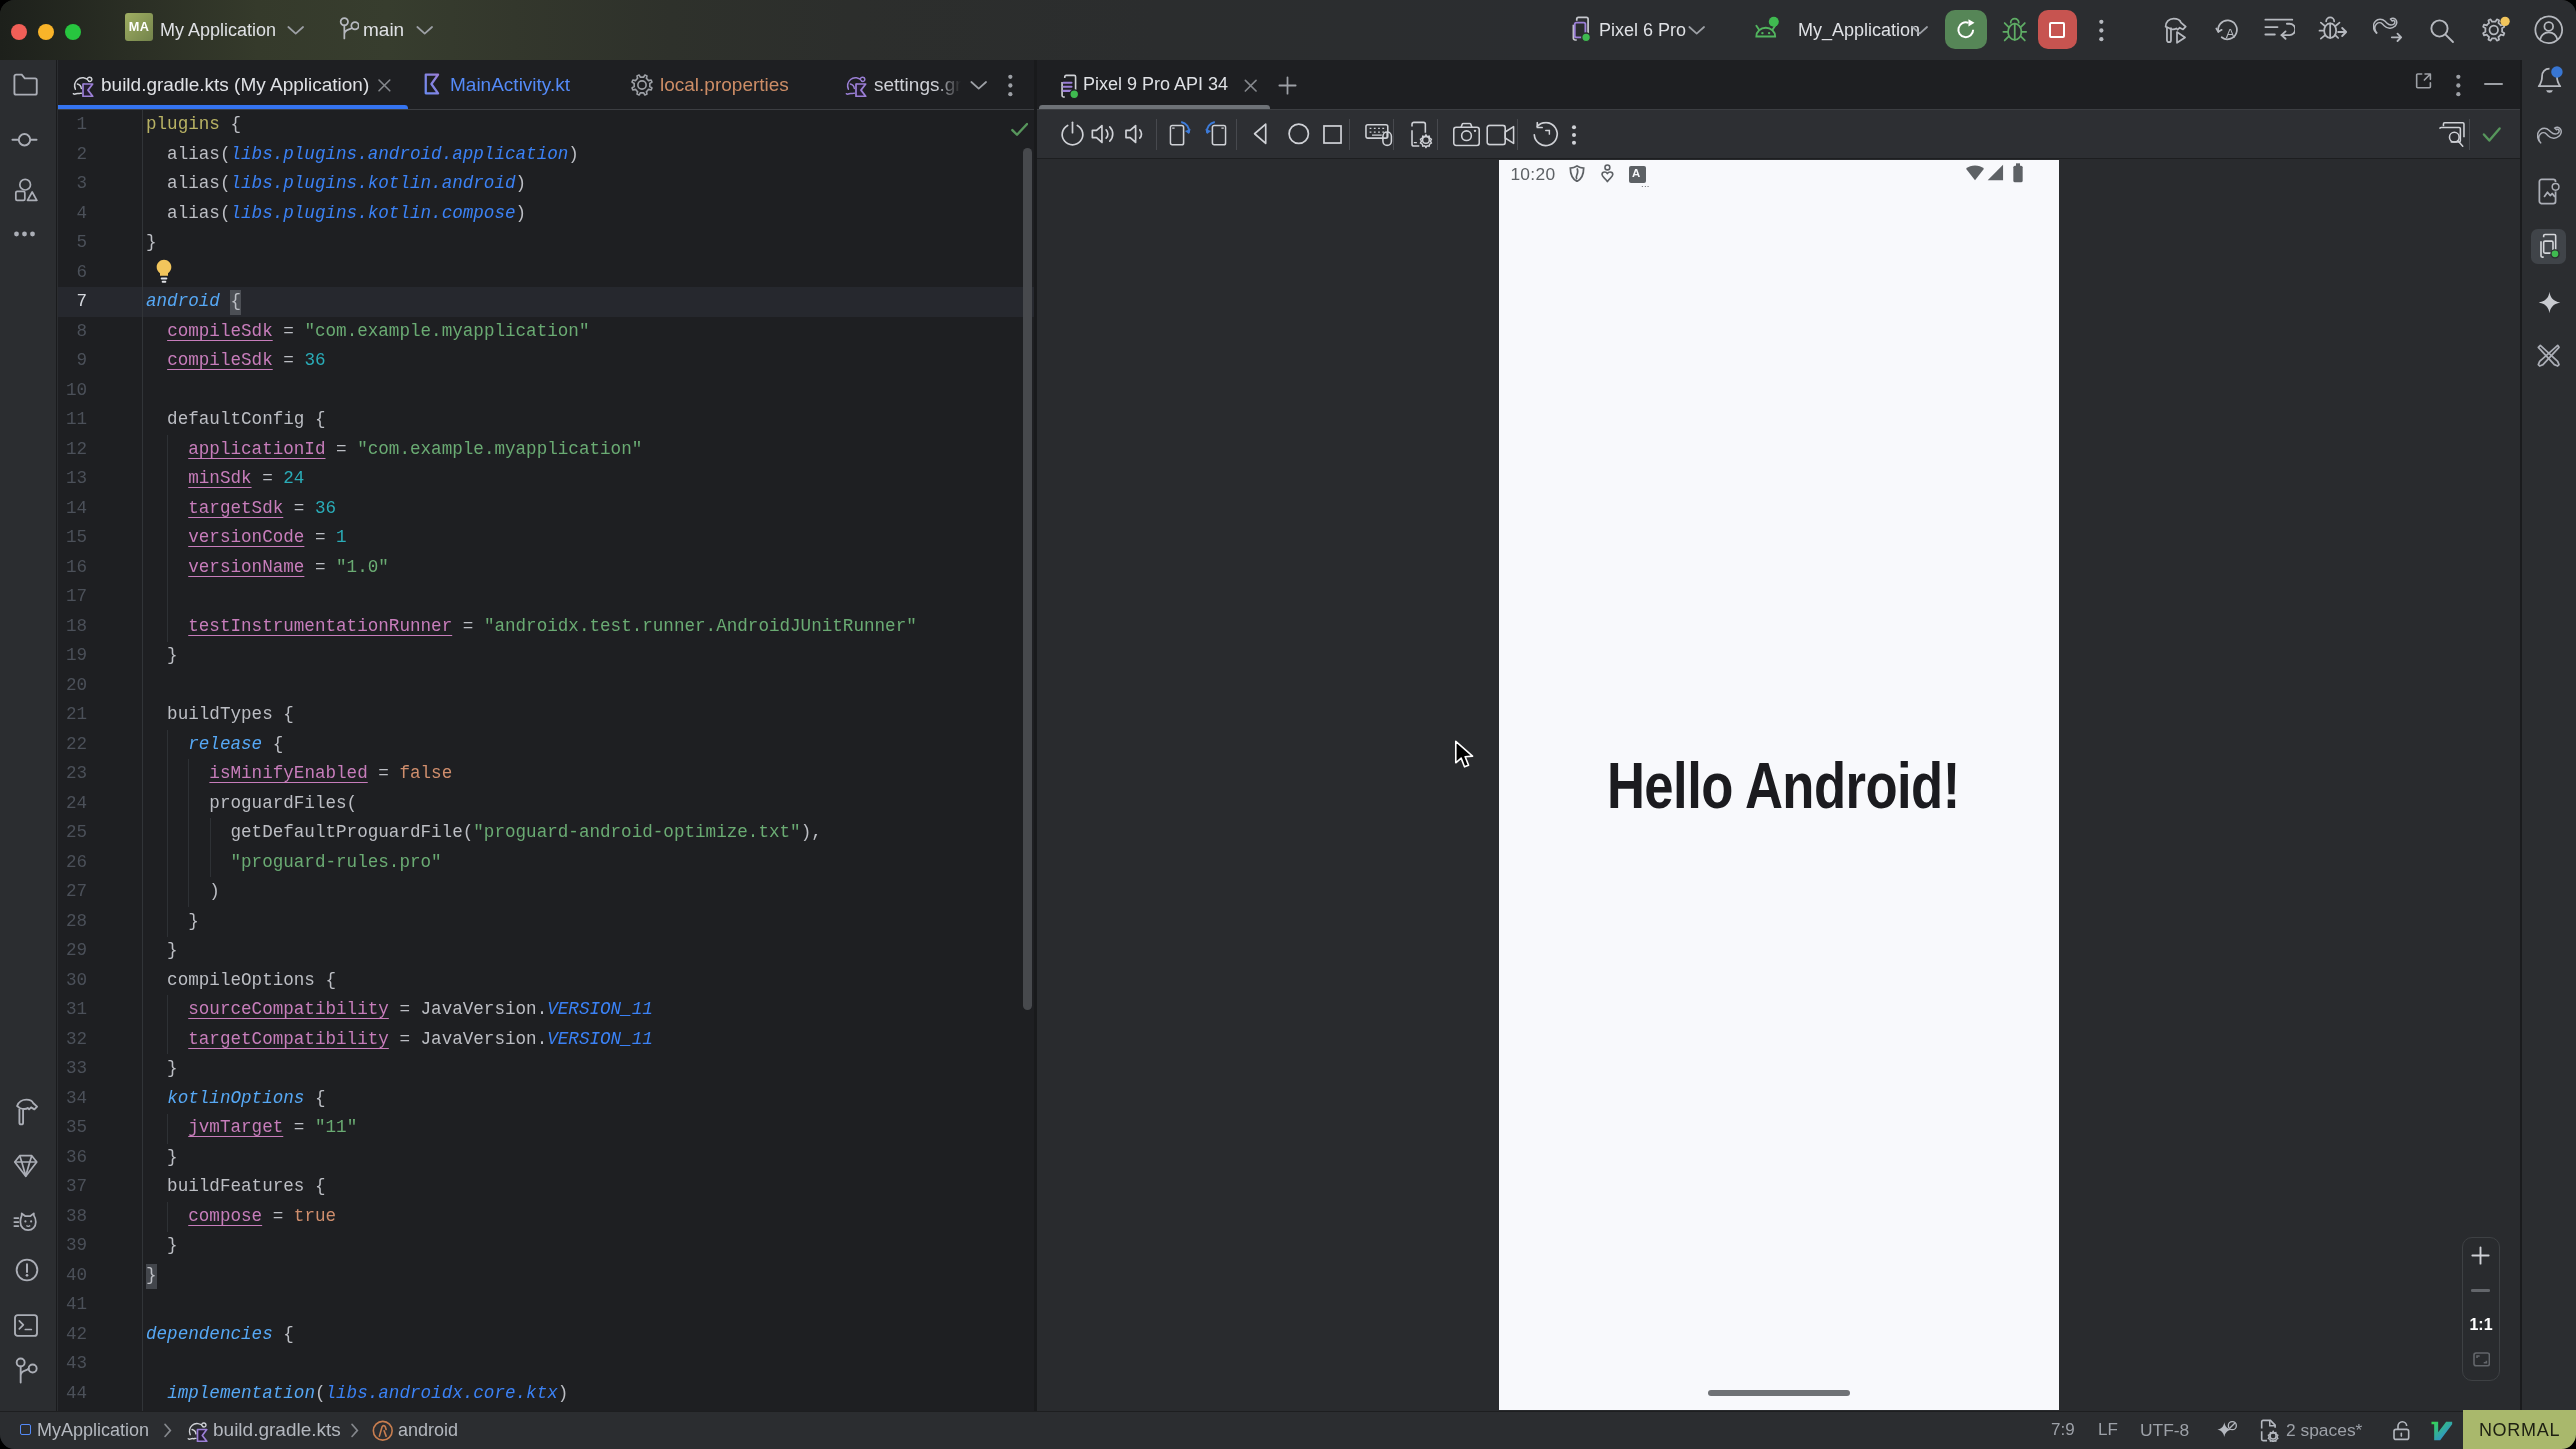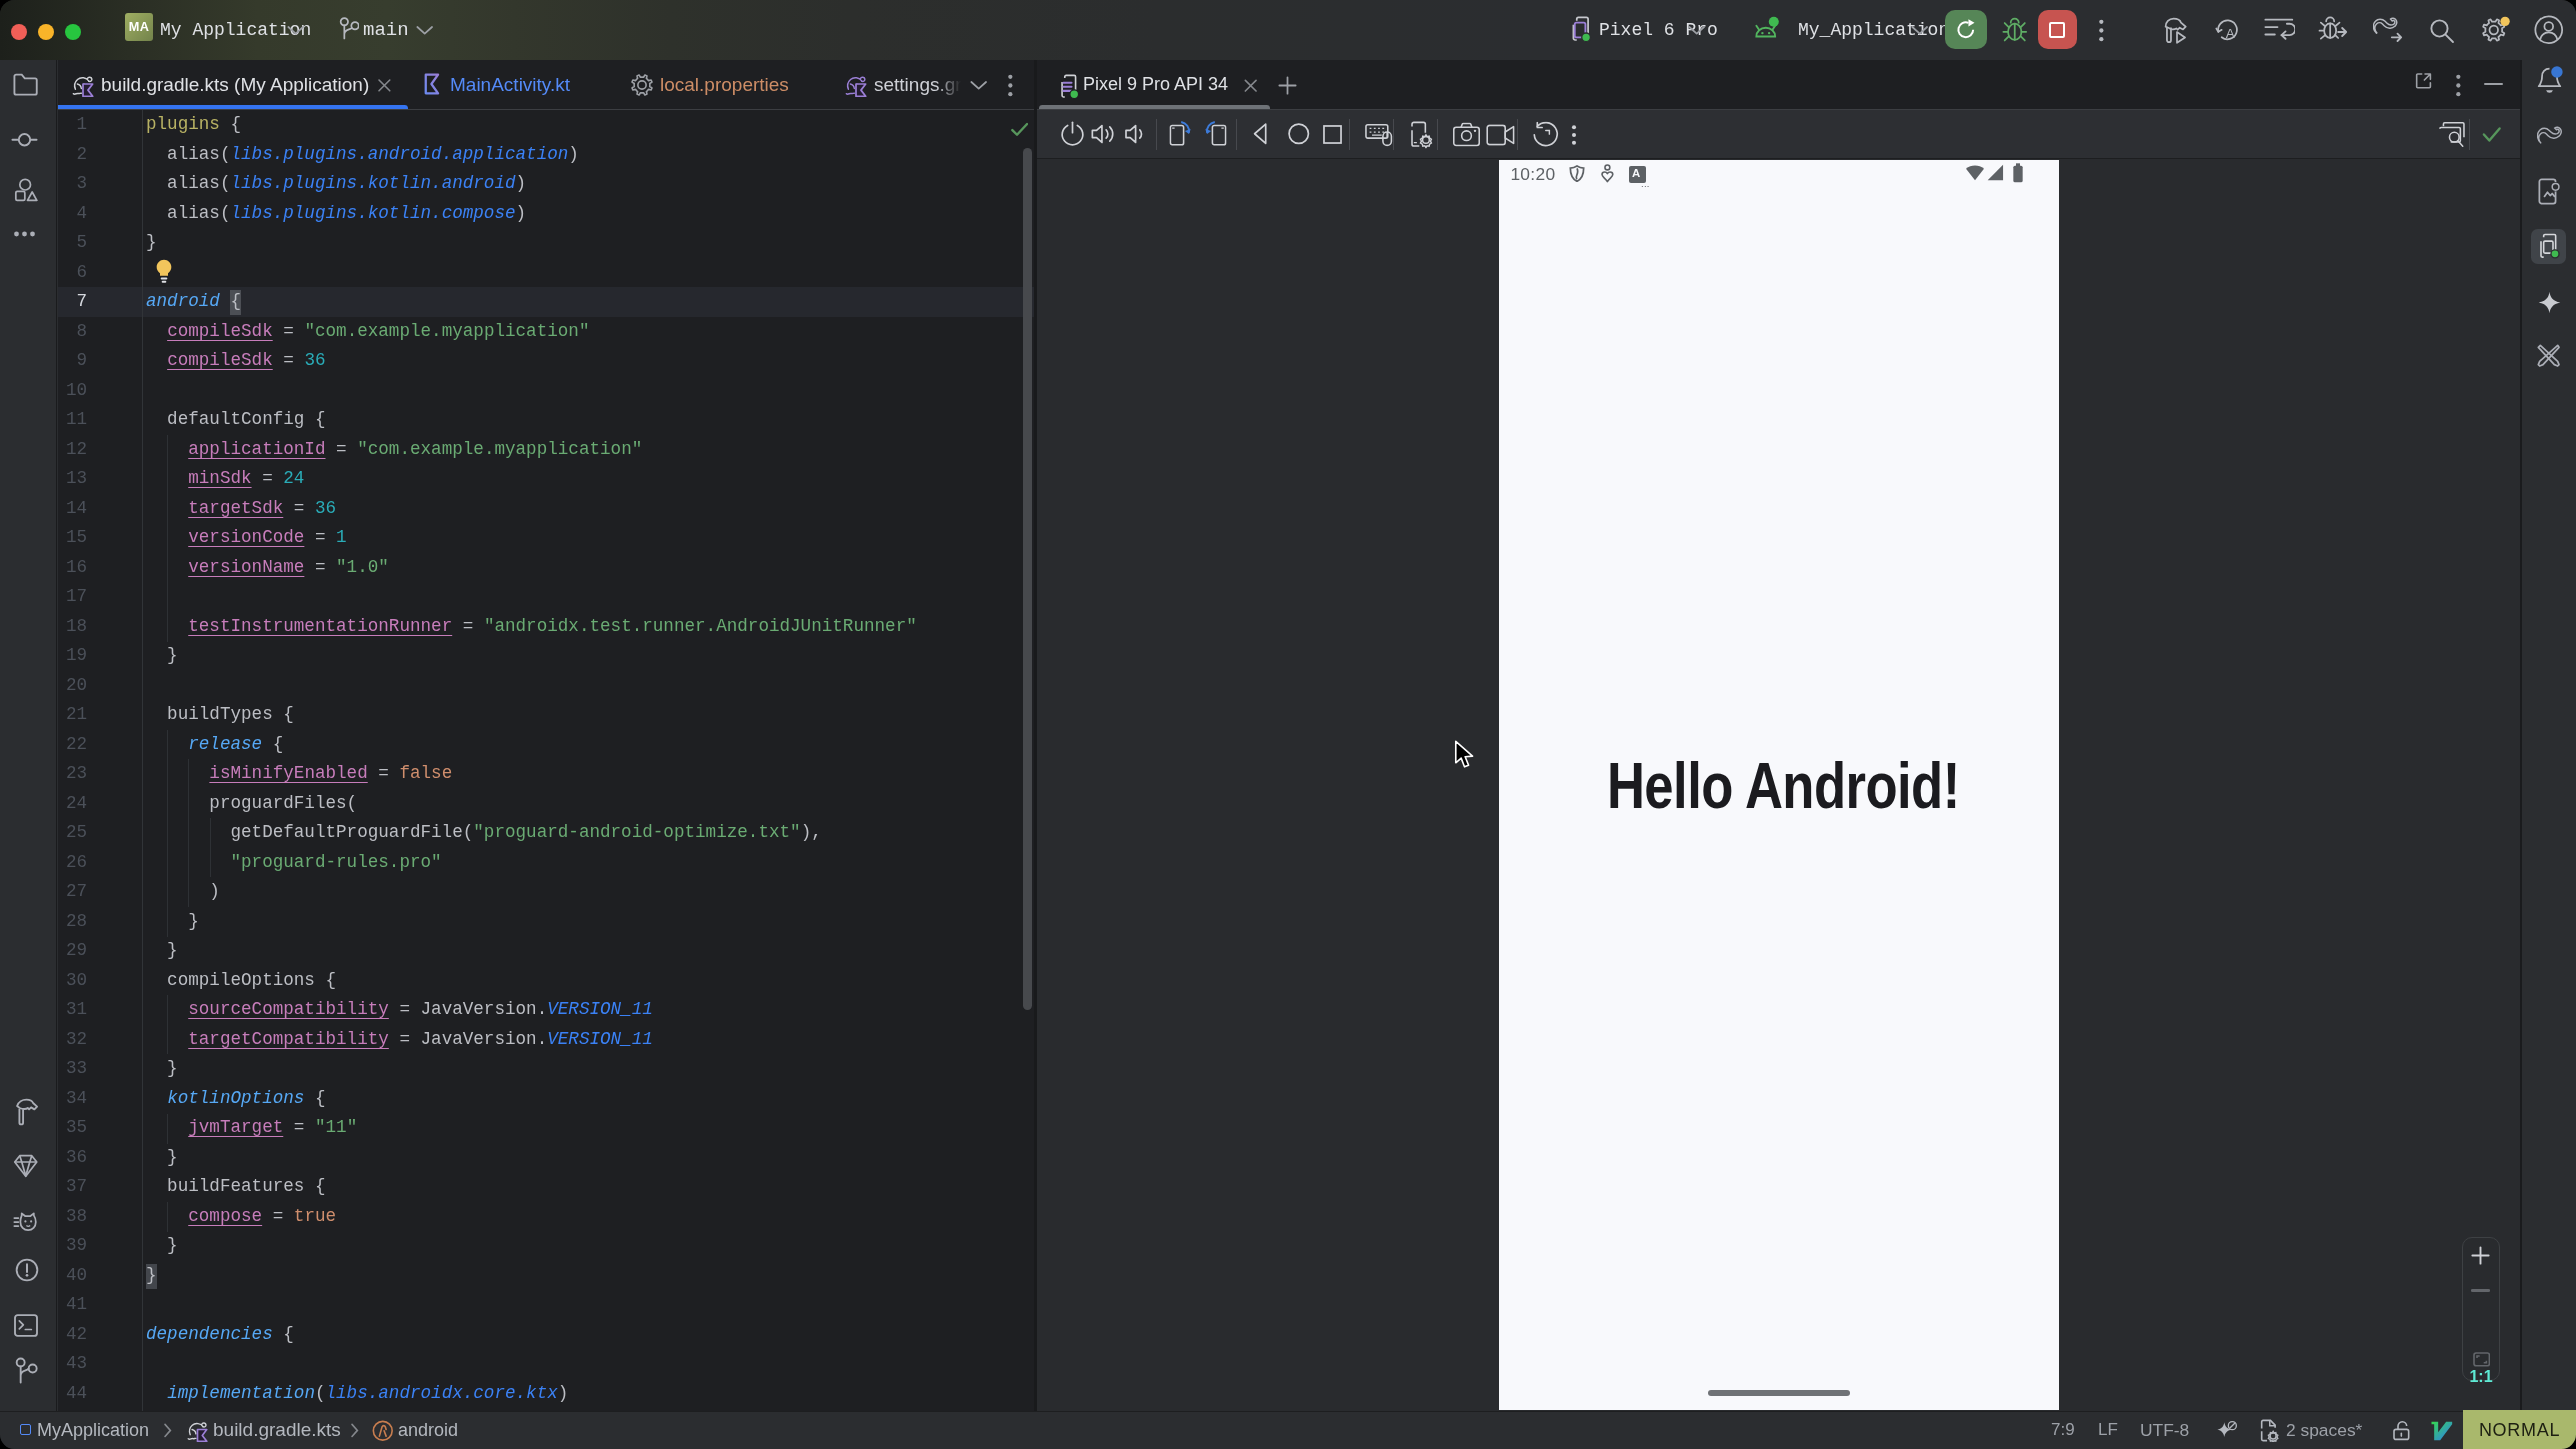--- a/index.html
+++ b/index.html
@@ -10,21 +10,21 @@
   svg { display:block; }
 
   
   #header { position:absolute; left:0; top:0; width:2576px; height:60px;
     background:linear-gradient(90deg,#1d201b 0%,#2a2e24 5%,#353a2b 10%,#373d2e 15%,#33372c 20%,#2e312b 26%,#2c2e2c 33%,#2b2d2e 45%,#2b2d30 60%,#2b2d30 100%);
   }
   .tl { position:absolute; top:24px; width:16px; height:16px; border-radius:50%; }
   #ma-chip { position:absolute; left:125px; top:12.7px; width:28px; height:28px; border-radius:3px;
     background:linear-gradient(135deg,#9fae62,#73834b); color:#fff; font-weight:700; font-size:12.7px;
     display:flex; align-items:center; justify-content:center; letter-spacing:0.3px;}
-  .htxt { position:absolute; color:#dfe1e5; font-size:18px; line-height:60px; height:76px;font-family:Liberation Mono, monospace; }
+  .htxt { position:absolute; color:#dfe1e5; font-size:18px; line-height:60px; height:76px; }
 
   
   #tabstrip { position:absolute; left:58px; top:60px; width:2463px; height:50px; background:#1e1f22; }
   #striprule { position:absolute; left:58px; top:109px; width:2463px; height:1.3px; background:#3c3e42; }
   .tabtxt { position:absolute; top:0; height:50px; line-height:49px; font-size:19px; color:#dfe1e5; white-space:nowrap; }
 
   
   #lstripe { position:absolute; left:0; top:60px; width:58px; height:1352px; background:#2b2d30; }
   #lstripe-border { position:absolute; left:56px; top:60px; width:1.3px; height:1352px; background:#1a1b1d; }
 
@@ -592,21 +592,21 @@
       <div class="abs" style="left:209px;top:1230px;width:142px;height:6px;border-radius:3.4px;background:#6f7276"></div>
     </div>
     <svg class="abs" style="left:416px;top:581px" width="23" height="29.5" viewBox="0 0 34 44">
       <path d="M4 2 L4 34 L12 27 L17 40 L23 37.5 L18 25 L29 24 Z" fill="#000" stroke="#fff" stroke-width="2.4" stroke-linejoin="round"></path>
     </svg>
     <div class="abs" style="left:1425px;top:1078px;width:38px;height:144px;border:1.3px solid #3e4144;border-radius:10px"></div>
     <svg class="abs" style="left:1434px;top:1087px" width="19" height="19" viewBox="0 0 28 28">
         <path d="M14 2 L14 26 M2 14 L26 14" stroke="#cfd1d6" stroke-width="2.8" stroke-linecap="round"></path>
       </svg>
     <div class="abs" style="left:1434px;top:1130px;width:19px;height:2.7px;background:#63666b;border-radius:1.3px"></div>
-    <div class="abs" style="left:1425px;top:1209px;width:38px;text-align:center;font-size:16px;font-weight:700;color:#5eead4">1:1</div>
+    <div class="abs" style="left:1425px;top:1157px;width:38px;text-align:center;font-size:16px;font-weight:700;color:#ffffff">1:1</div>
     <svg class="abs" style="left:1436px;top:1193px" width="17.4" height="14.8" viewBox="0 0 26 22">
       <g fill="none" stroke="#63666b" stroke-width="2.4">
         <rect x="1.5" y="1.5" width="23" height="19" rx="3"></rect>
         <path d="M6 9 L6 6 L10 6 M20 13 L20 16 L16 16"></path>
       </g>
     </svg>
   </div>
   <div id="edge-r"></div>
   <div id="rstripe">
     <svg class="abs" style="left:14px;top:6px" width="27" height="31" viewBox="0 0 40 46">

